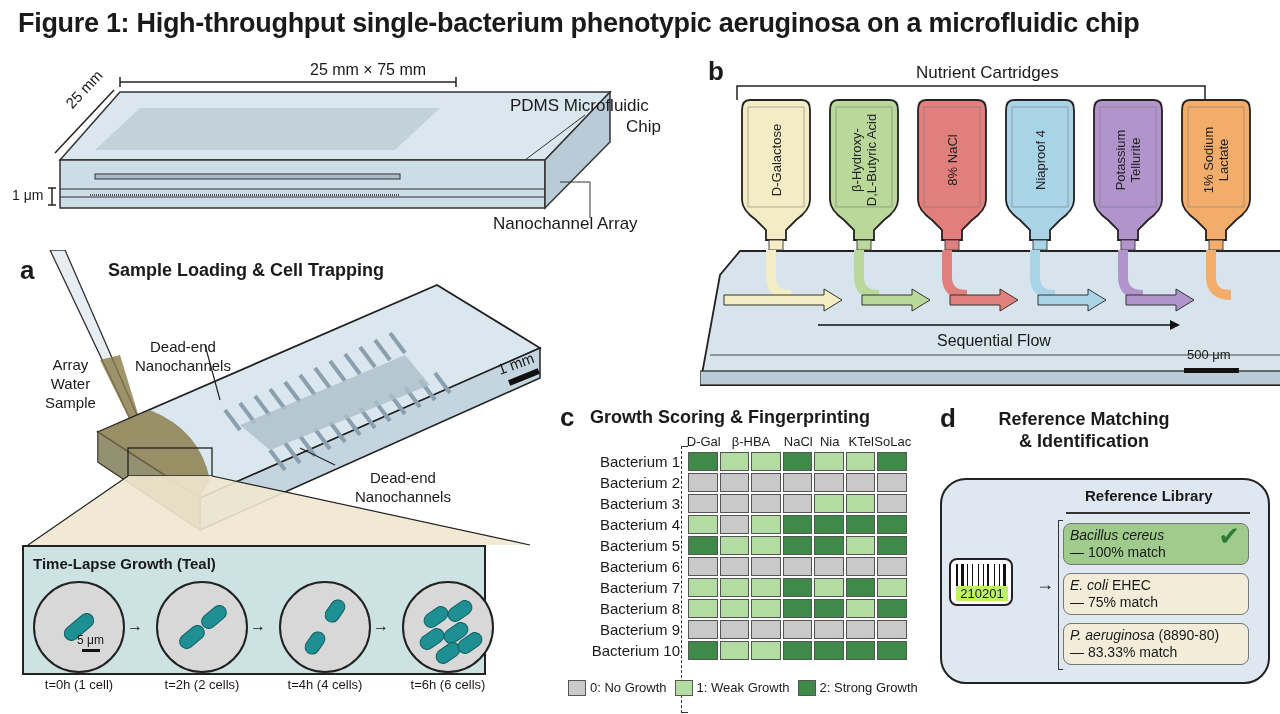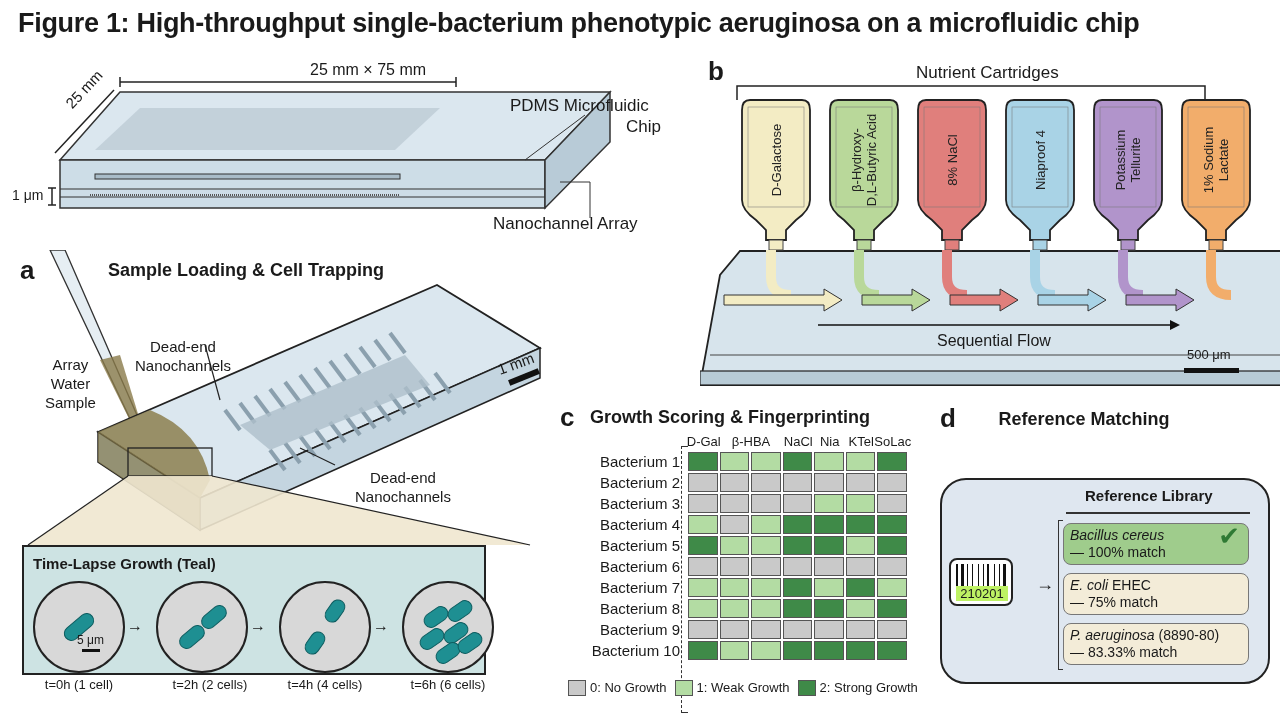--- a/index.html
+++ b/index.html
@@ -147,21 +147,21 @@
           <rect x="15" y="49" width="26" height="14" rx="7" fill="#1e8f92" stroke="#0e5d60" stroke-width="1" transform="rotate(-35 28 56)"></rect>
           <rect x="39" y="43" width="26" height="14" rx="7" fill="#1e8f92" stroke="#0e5d60" stroke-width="1" transform="rotate(-35 52 50)"></rect>
           <rect x="31" y="63" width="26" height="14" rx="7" fill="#1e8f92" stroke="#0e5d60" stroke-width="1" transform="rotate(-35 44 70)"></rect>
           <rect x="53" y="53" width="26" height="14" rx="7" fill="#1e8f92" stroke="#0e5d60" stroke-width="1" transform="rotate(-35 66 60)"></rect>
         </svg></div>
     </div>
   <div class="abs" style="left:53px;top:86px;font-size:12px;white-space:nowrap">5 μm</div>
   <div class="abs" style="left:58px;top:102px;width:18px;height:3px;background:#111"></div>
 <div class="abs" style="left: -5px; top: 130px; width: 120px; text-align: center; font-size: 13px; white-space: nowrap;">t=0h (1 cell)</div>
     <div class="abs" style="left: 103px; top: 70px; font-size: 16px;">→</div>
-    <div class="abs" style="left: 126px; top: 130px; width: 120px; text-align: center; font-size: 13px; white-space: nowrap;">t=2h (2 cells)</div>
+    <div class="abs" style="left: 118px; top: 130px; width: 120px; text-align: center; font-size: 13px; white-space: nowrap;">t=2h (2 cells)</div>
     <div class="abs" style="left: 226px; top: 70px; font-size: 16px;">→</div>
     <div class="abs" style="left: 241px; top: 130px; width: 120px; text-align: center; font-size: 13px; white-space: nowrap;">t=4h (4 cells)</div>
     <div class="abs" style="left: 349px; top: 70px; font-size: 16px;">→</div>
     <div class="abs" style="left: 364px; top: 130px; width: 120px; text-align: center; font-size: 13px; white-space: nowrap;">t=6h (6 cells)</div>
   </div>
 
 <div class="abs panel-letter" style="left:708px;top:56px">b</div>
 <div class="abs" style="left:916px;top:63px;font-size:17px;white-space:nowrap">Nutrient Cartridges</div>
 <svg class="abs" style="left:700px;top:55px" width="580" height="340" id="cart-svg">
   <polyline points="37,45 37,31 505,31 505,45" fill="none" stroke="#222" stroke-width="1.5"></polyline>
@@ -328,20 +328,21 @@
       <div class="legend-item">
         <span class="legend-swatch" style="background: rgb(63, 138, 72);"></span>
         <span>2: Strong Growth</span>
       </div>
     </div>
   </div>
 
 <div class="abs panel-letter" style="left:940px;top:403px">d</div>
 <div class="abs h2" style="left:989px;top:408px;text-align:center;width:190px;line-height:22px">
   <div>Reference Matching</div>
+  <div>&amp; Identification</div>
 </div>
 <div class="abs lib-box"></div>
 <div class="abs" style="left:1085px;top:487px;font-size:15px;font-weight:bold;white-space:nowrap">Reference Library</div>
 <div class="abs" style="left:1066px;top:512px;width:184px;height:2px;background:#333"></div>
 <div class="abs" style="left:1058px;top:520px;width:4px;height:148px;border:1.5px solid #333;border-right:none"></div>
 <div class="abs barcode">
   <div id="barcode-lines" class="abs" style="left:5px;top:4px;width:50px;height:22px">
       <div class="abs" style="left: 0px; top: 0px; width: 2px; height: 24px; background: rgb(17, 17, 17);"></div>
       <div class="abs" style="left: 5px; top: 0px; width: 3px; height: 24px; background: rgb(17, 17, 17);"></div>
       <div class="abs" style="left: 11px; top: 0px; width: 1px; height: 24px; background: rgb(17, 17, 17);"></div>

